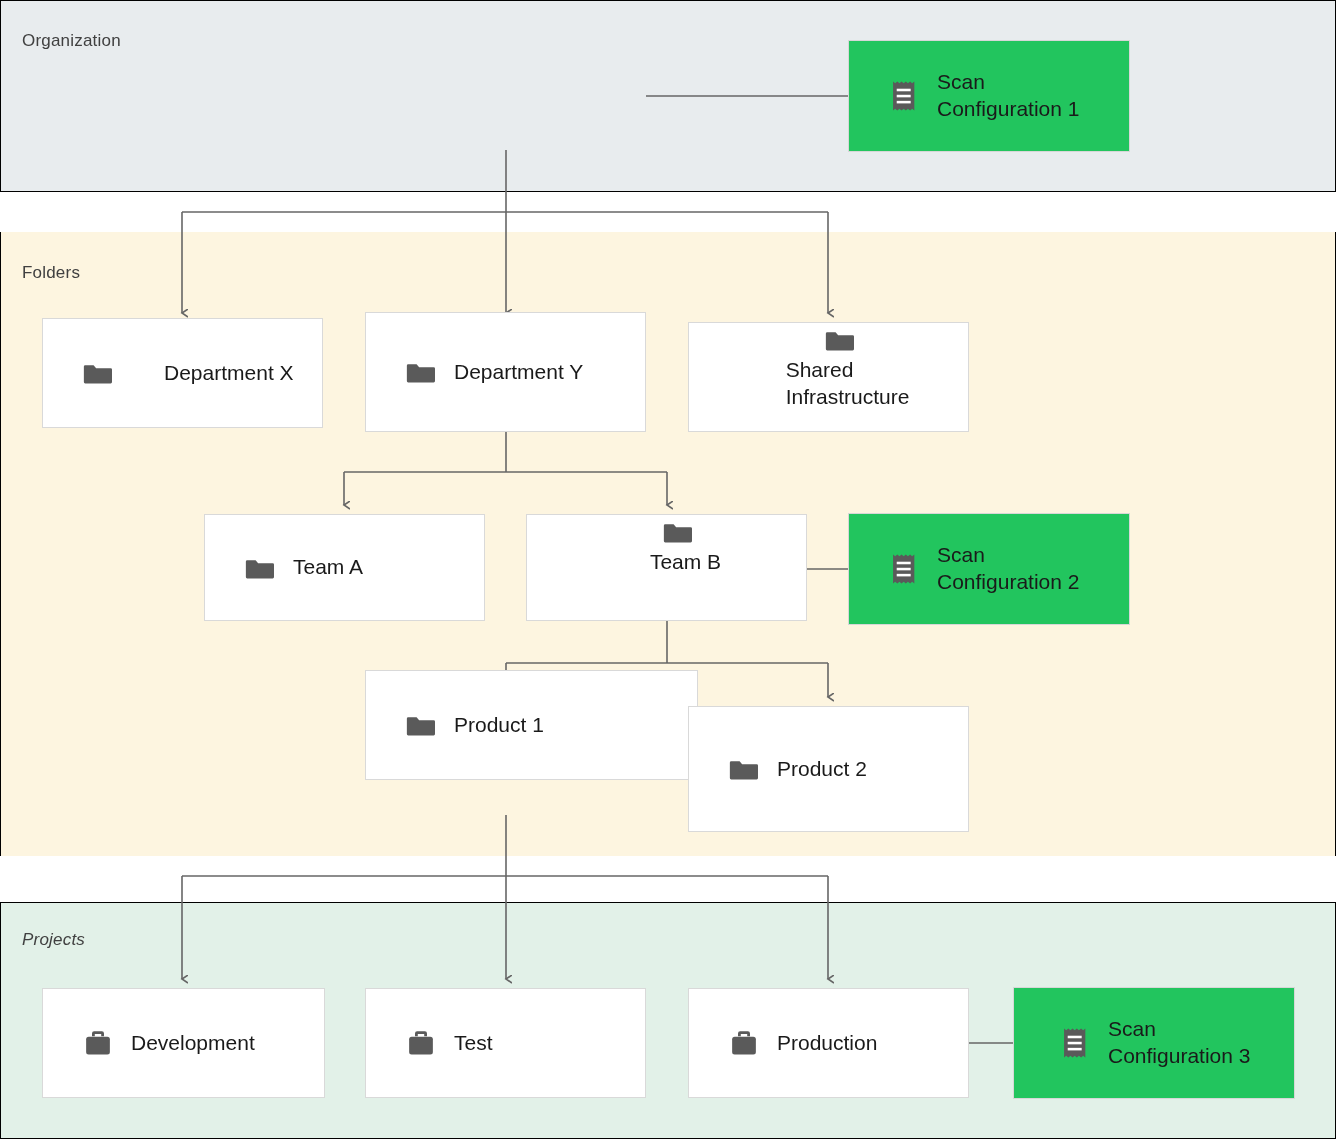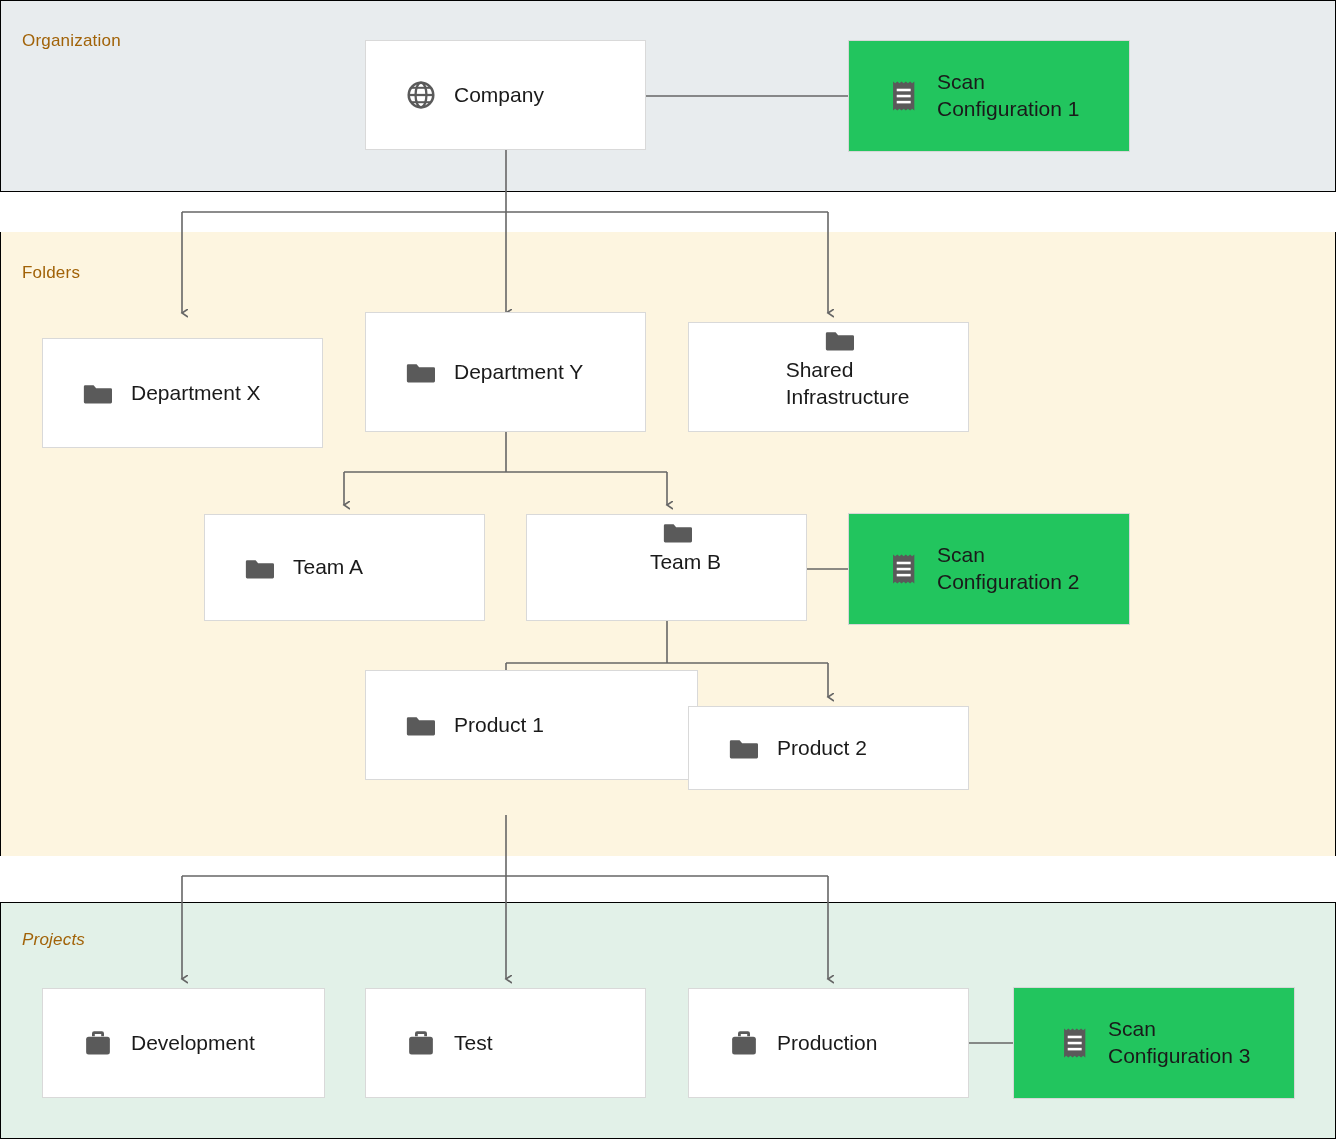--- a/index.html
+++ b/index.html
@@ -41,21 +41,21 @@
   }
   .band-projects {
     top: 902px;
     height: 237px;
     background: #e2f1e8;
     border: 1px solid #000000;
   }
   .band-label {
     position: absolute;
     font-size: 17px;
-    color: #a16207;
+    color: #404040;
     letter-spacing: 0.2px;
     white-space: nowrap;
   }
 
   
   #connectors {
     position: absolute;
     left: 0;
     top: 0;
     width: 1336px;
@@ -139,49 +139,37 @@
       <path d="M506,815 L506,876"></path>
       <path d="M182,876 L828,876"></path>
       <path d="M182,876 L182,979" marker-end="url(#arrowhead)"></path>
       <path d="M506,876 L506,979" marker-end="url(#arrowhead)"></path>
       <path d="M828,876 L828,979" marker-end="url(#arrowhead)"></path>
 
       <path d="M969,1043 L1013,1043"></path>
     </g>
   </svg>
 
-  <div class="node" style="left:365px; top:40px; width:281px; height:110px;">
-    <span class="ico">
-      <svg width="32" height="32" viewBox="0 0 24 24">
-        <circle cx="12" cy="12" r="9.2" fill="none" stroke="#5a5a5a" stroke-width="1.9"></circle>
-        <ellipse cx="12" cy="12" rx="4.1" ry="9.2" fill="none" stroke="#5a5a5a" stroke-width="1.7"></ellipse>
-        <line x1="2.8" y1="12" x2="21.2" y2="12" stroke="#5a5a5a" stroke-width="1.7"></line>
-        <line x1="4.6" y1="6.6" x2="19.4" y2="6.6" stroke="#5a5a5a" stroke-width="1.5"></line>
-        <line x1="4.6" y1="17.4" x2="19.4" y2="17.4" stroke="#5a5a5a" stroke-width="1.5"></line>
-      </svg>
-    </span>
-    <span class="lbl">Company</span>
-  </div>
 
   <div class="node scan" style="left:848px; top:40px; width:282px; height:112px;">
     <span class="ico">
       <svg width="30" height="34" viewBox="0 0 24 28">
         <path d="M3 2 l1.75 1.6 L6.5 2 l1.75 1.6 L10 2 l1.75 1.6 L13.5 2 l1.75 1.6 L17 2 l1.75 1.6 L20.5 2
                  L20.5 26 l-1.75 -1.6 L17 26 l-1.75 -1.6 L13.5 26 l-1.75 -1.6 L10 26 l-1.75 -1.6 L6.5 26
                  l-1.75 -1.6 L3 26 Z" fill="#5a5a5a"></path>
         <rect x="6" y="8" width="11.5" height="2.1" fill="#ffffff"></rect>
         <rect x="6" y="13" width="11.5" height="2.1" fill="#ffffff"></rect>
         <rect x="6" y="18" width="11.5" height="2.1" fill="#ffffff"></rect>
       </svg>
     </span>
     <span class="lbl">Scan
 Configuration 1</span>
   </div>
 
-  <div class="node" style="left:42px; top:338px; width:281px; height:110px;">
+  <div class="node" style="left:42px; top:318px; width:281px; height:110px;gap:33px;">
     <span class="ico">
       <svg width="32" height="32" viewBox="0 0 24 24">
         <path d="M2.4 6.2 h6.3 l1.9 2.2 h10.9 a1 1 0 0 1 1 1 v9.4 a1 1 0 0 1 -1 1 h-19.1
                  a1 1 0 0 1 -1 -1 v-11.6 a1 1 0 0 1 1 -1 z" fill="#5a5a5a"></path>
       </svg>
     </span>
     <span class="lbl">Department X</span>
   </div>
 
   <div class="node" style="left:365px; top:312px; width:281px; height:120px;">
@@ -243,21 +231,21 @@
   <div class="node" style="left:365px; top:670px; width:333px; height:110px;">
     <span class="ico">
       <svg width="32" height="32" viewBox="0 0 24 24">
         <path d="M2.4 6.2 h6.3 l1.9 2.2 h10.9 a1 1 0 0 1 1 1 v9.4 a1 1 0 0 1 -1 1 h-19.1
                  a1 1 0 0 1 -1 -1 v-11.6 a1 1 0 0 1 1 -1 z" fill="#5a5a5a"></path>
       </svg>
     </span>
     <span class="lbl">Product 1</span>
   </div>
 
-  <div class="node" style="left:688px; top:706px; width:281px; height:84px;">
+  <div class="node" style="left:688px; top:706px; width:281px; height:126px;">
     <span class="ico">
       <svg width="32" height="32" viewBox="0 0 24 24">
         <path d="M2.4 6.2 h6.3 l1.9 2.2 h10.9 a1 1 0 0 1 1 1 v9.4 a1 1 0 0 1 -1 1 h-19.1
                  a1 1 0 0 1 -1 -1 v-11.6 a1 1 0 0 1 1 -1 z" fill="#5a5a5a"></path>
       </svg>
     </span>
     <span class="lbl">Product 2</span>
   </div>
 
   <div class="node" style="left:42px; top:988px; width:283px; height:110px;">

